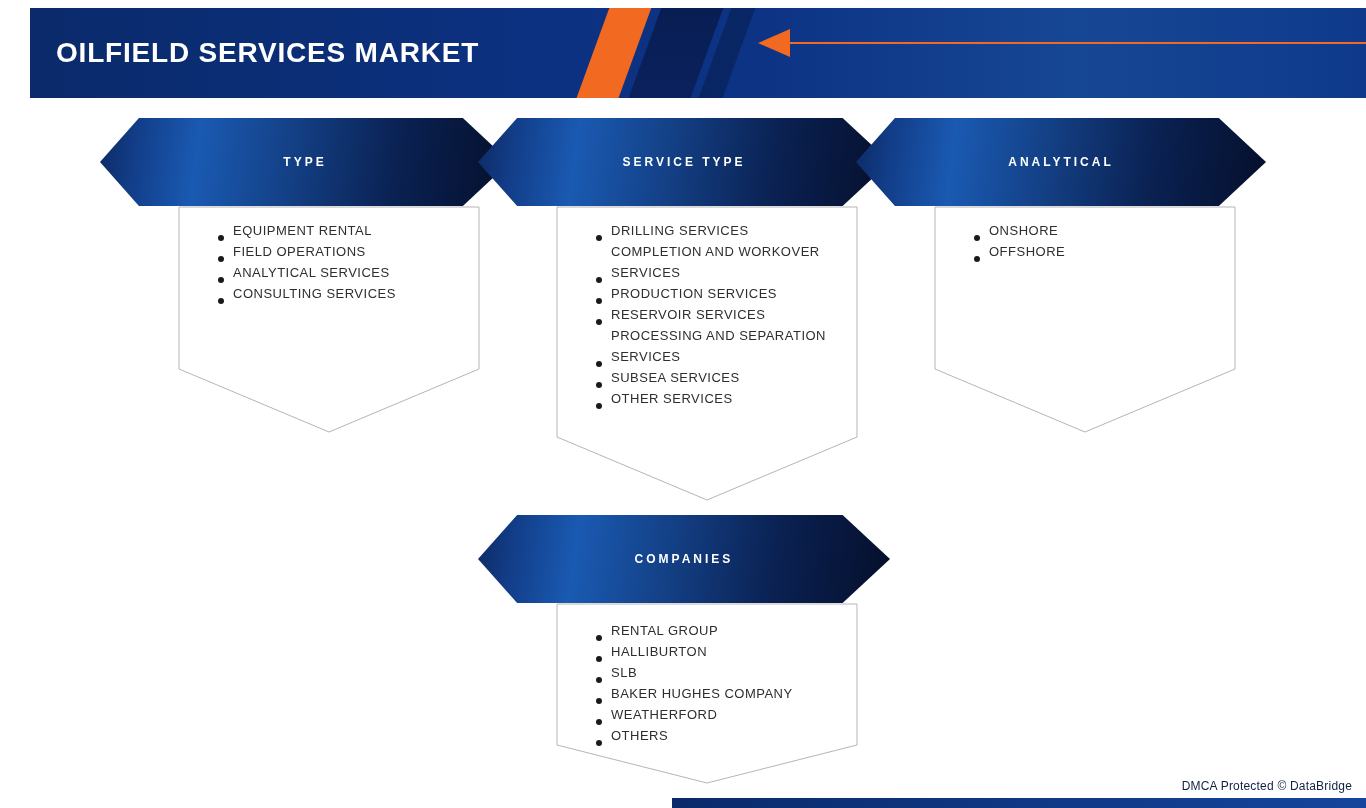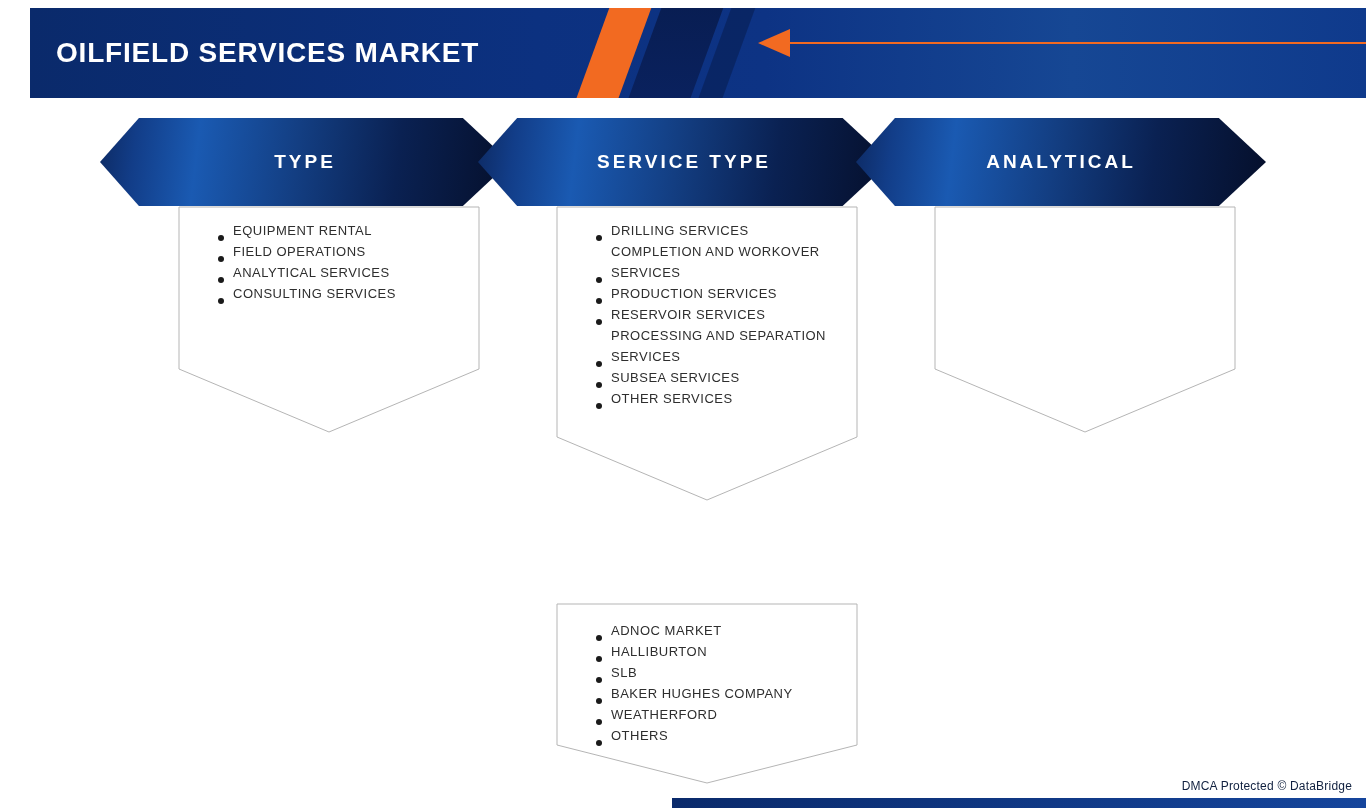--- a/index.html
+++ b/index.html
@@ -28,21 +28,21 @@
     border-right:32px solid #f26a21;
   }
 
   
   .banner {
     position:absolute; top:118px; height:88px; width:410px;
     clip-path:polygon(0% 50%, 9.5% 0%, 88.5% 0%, 100% 50%, 88.5% 100%, 9.5% 100%);
     background:linear-gradient(97deg,#0d2a63 0%, #123d88 9%, #1a5ab2 24%, #133e82 48%, #0a2152 72%, #050f2b 100%);
     display:flex; align-items:center; justify-content:center;
   }
-  .banner-label { color:#ffffff; font-size:19px; font-weight:700; letter-spacing:3px;text-align:right; }
+  .banner-label { color:#ffffff; font-size:12px; font-weight:700; letter-spacing:3px;text-align:right; }
   #banner-type { left:100px; }
   #banner-service-type { left:478px; width:412px; }
   #banner-application { left:856px; }
   #banner-companies { left:478px; width:412px; top:515px; }
 
   
   .panel-svg { position:absolute; }
   #panel-type { left:178px; top:206px; }
   #panel-service-type { left:556px; top:206px; }
   #panel-application { left:934px; top:206px; }
@@ -89,20 +89,23 @@
 
   <div class="banner" id="banner-type">
     <span class="banner-label">TYPE</span>
   </div>
   <div class="banner" id="banner-service-type">
     <span class="banner-label">SERVICE TYPE</span>
   </div>
   <div class="banner" id="banner-application">
     <span class="banner-label">ANALYTICAL</span>
   </div>
+  <div class="banner" id="banner-companies">
+    <span class="banner-label">COMPANIES</span>
+  </div>
 
   <svg class="panel-svg" id="panel-type" width="302" height="228">
     <polygon points="1,1 301,1 301,163 151,226 1,163" fill="#ffffff" stroke="#b5b5b5" stroke-width="1"></polygon>
   </svg>
   <svg class="panel-svg" id="panel-service-type" width="302" height="296">
     <polygon points="1,1 301,1 301,231 151,294 1,231" fill="#ffffff" stroke="#b5b5b5" stroke-width="1"></polygon>
   </svg>
   <svg class="panel-svg" id="panel-application" width="302" height="228">
     <polygon points="1,1 301,1 301,163 151,226 1,163" fill="#ffffff" stroke="#b5b5b5" stroke-width="1"></polygon>
   </svg>
@@ -153,25 +156,35 @@
     <div class="list-item">
       <span class="bullet"></span>
       <span class="item-text">SUBSEA SERVICES</span>
     </div>
     <div class="list-item">
       <span class="bullet"></span>
       <span class="item-text">OTHER SERVICES</span>
     </div>
   </div>
 
+  <div class="list" id="list-application">
+    <div class="list-item">
+      <span class="bullet"></span>
+      <span class="item-text">ONSHORE</span>
+    </div>
+    <div class="list-item">
+      <span class="bullet"></span>
+      <span class="item-text">OFFSHORE</span>
+    </div>
+  </div>
 
   <div class="list" id="list-companies">
     <div class="list-item">
       <span class="bullet"></span>
-      <span class="item-text">ADNOC MARKET</span>
+      <span class="item-text">RENTAL GROUP</span>
     </div>
     <div class="list-item">
       <span class="bullet"></span>
       <span class="item-text">HALLIBURTON</span>
     </div>
     <div class="list-item">
       <span class="bullet"></span>
       <span class="item-text">SLB</span>
     </div>
     <div class="list-item">

